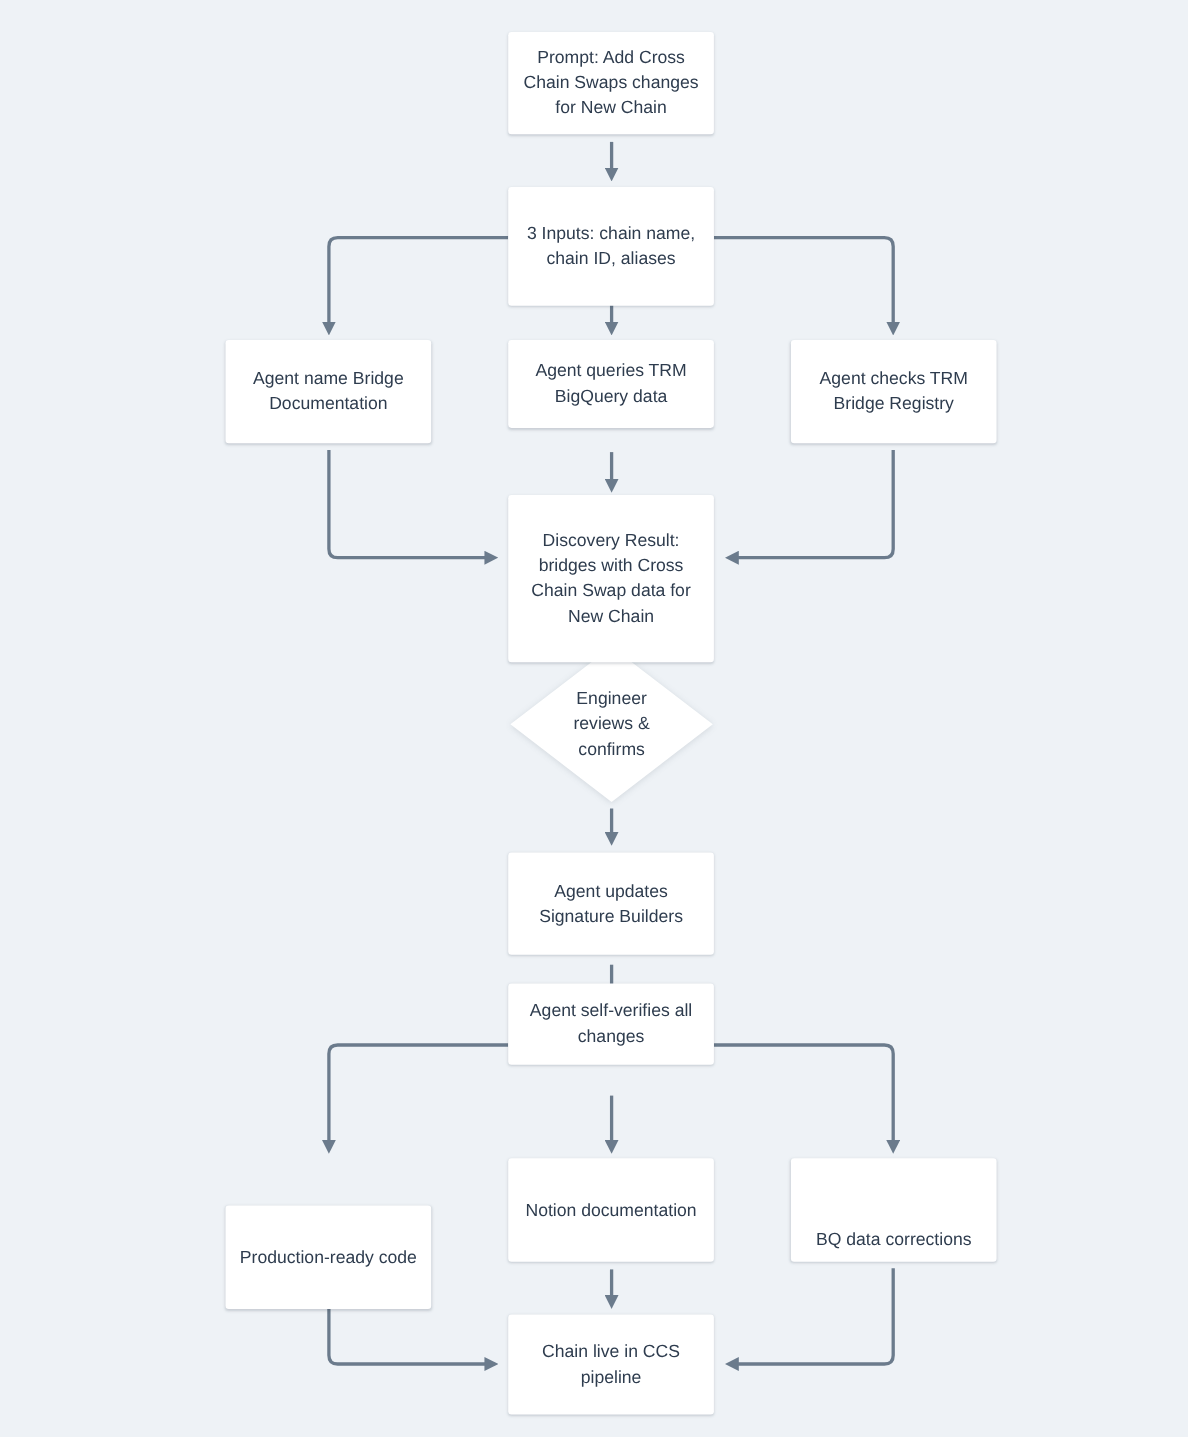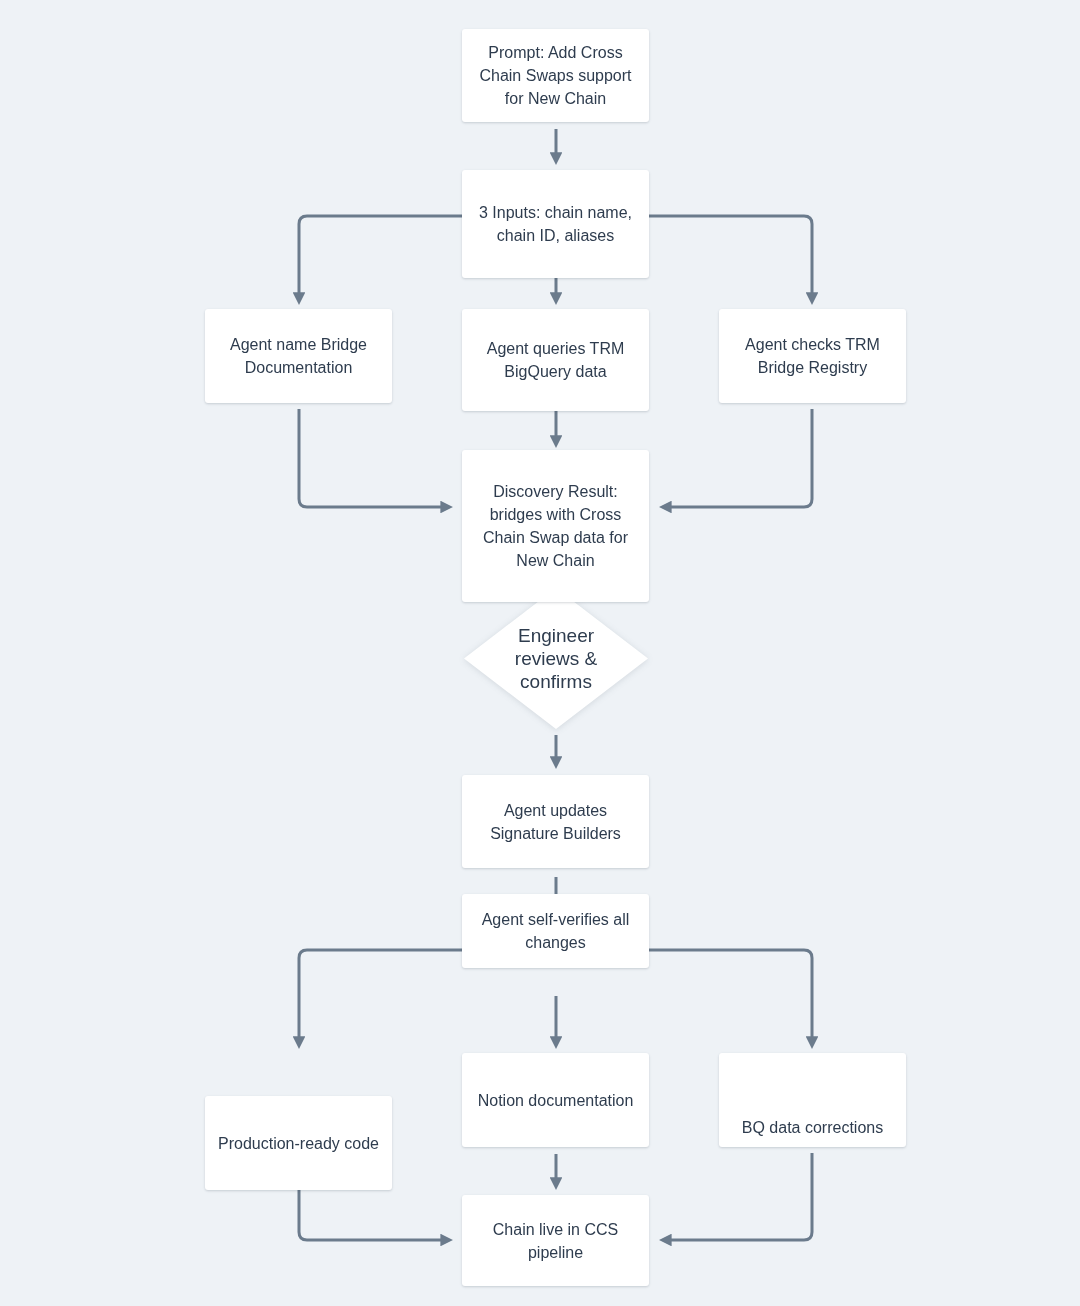--- a/index.html
+++ b/index.html
@@ -58,21 +58,21 @@
   .node-label { display: block; }
   .diamond-label {
     position: absolute;
     background: transparent;
     box-shadow: none;
     padding: 0;
     display: flex;
     align-items: center;
     justify-content: flex-end;
     text-align: center;
-    font-size: 19px;
+    font-size: 16px;
     line-height: 23px;
   }
 </style>
 </head>
 <body>
 
 <div class="canvas">
 
   <svg class="connectors" viewBox="0 0 1080 1306" xmlns="http://www.w3.org/2000/svg" aria-hidden="true">
     <defs>
@@ -110,32 +110,32 @@
     <path class="edge" d="M299,1153 V1232 Q299,1240 307,1240 H441" marker-end="url(#arrowhead)"></path>
 
     <path class="edge" d="M556,1154 V1178" marker-end="url(#arrowhead)"></path>
 
     <path class="edge" d="M812,1153 V1232 Q812,1240 804,1240 H671" marker-end="url(#arrowhead)"></path>
 
     <polygon class="diamond-shape" points="556,588 648,658.5 556,729 464,658.5"></polygon>
   </svg>
 
   <div class="node" style="left:462px; top:29px; width:187px; height:93px;">
-    <span class="node-label">Prompt: Add Cross Chain Swaps support for New Chain</span>
+    <span class="node-label">Prompt: Add Cross Chain Swaps changes for New Chain</span>
   </div>
 
   <div class="node" style="left:462px; top:170px; width:187px; height:108px;justify-content:center;">
     <span class="node-label">3 Inputs: chain name, chain ID, aliases</span>
   </div>
 
   <div class="node" style="left:205px; top:309px; width:187px; height:94px;">
     <span class="node-label">Agent name Bridge Documentation</span>
   </div>
 
-  <div class="node" style="left:462px; top:309px; width:187px; height:102px;">
+  <div class="node" style="left:462px; top:309px; width:187px; height:80px;">
     <span class="node-label">Agent queries TRM BigQuery data</span>
   </div>
 
   <div class="node" style="left:719px; top:309px; width:187px; height:94px;">
     <span class="node-label">Agent checks TRM Bridge Registry</span>
   </div>
 
   <div class="node" style="left:462px; top:450px; width:187px; height:152px;">
     <span class="node-label">Discovery Result: bridges with Cross Chain Swap data for New Chain</span>
   </div>

